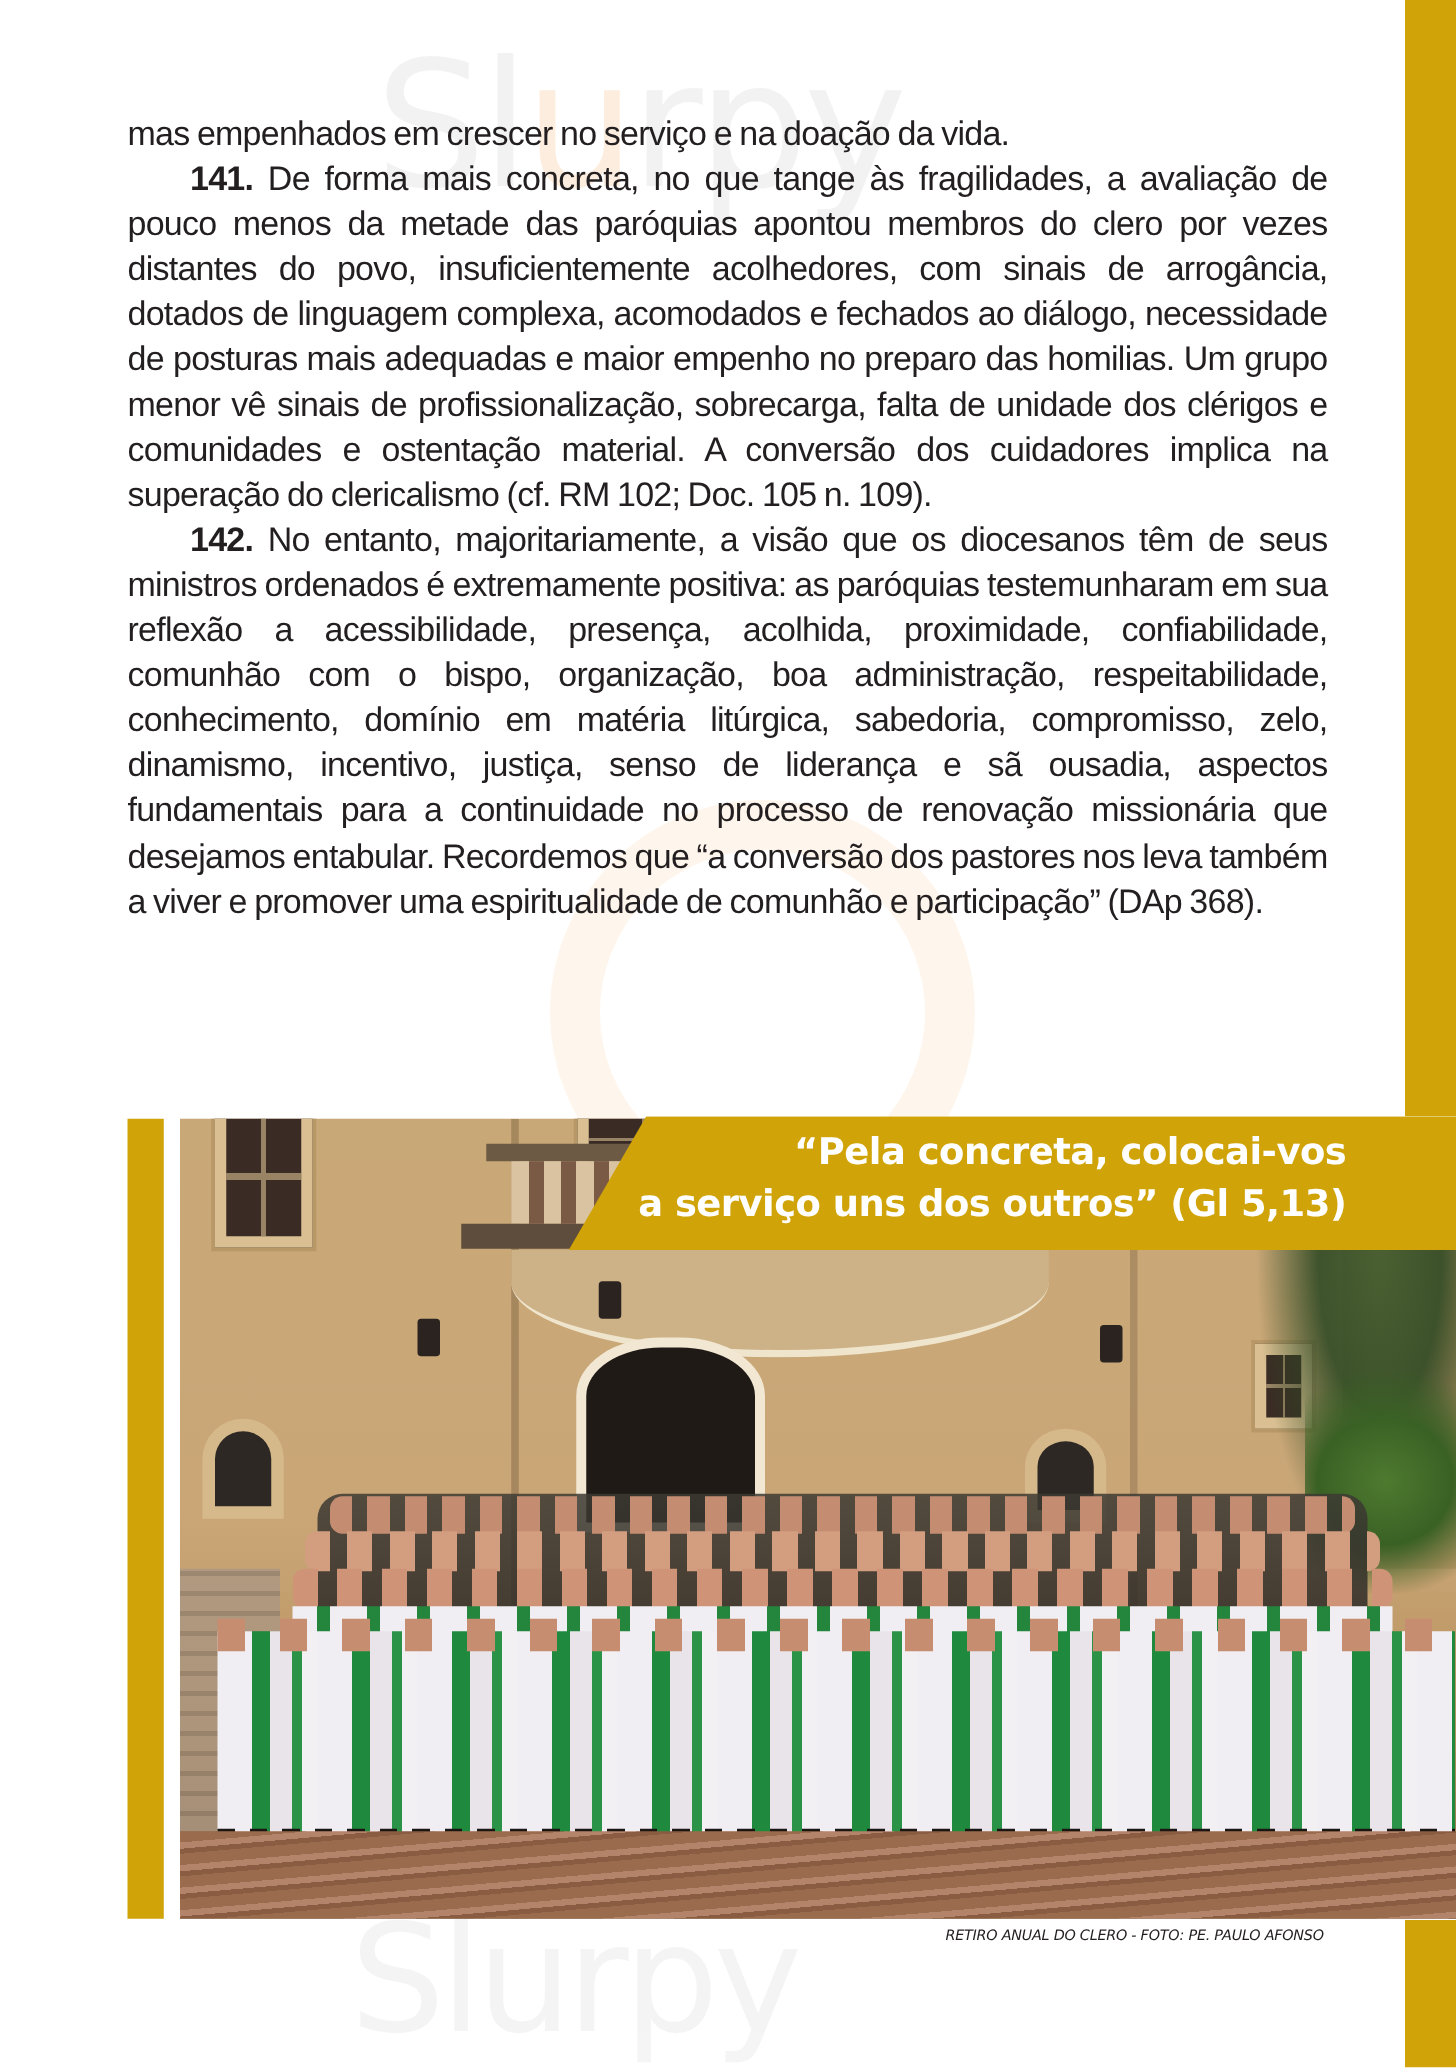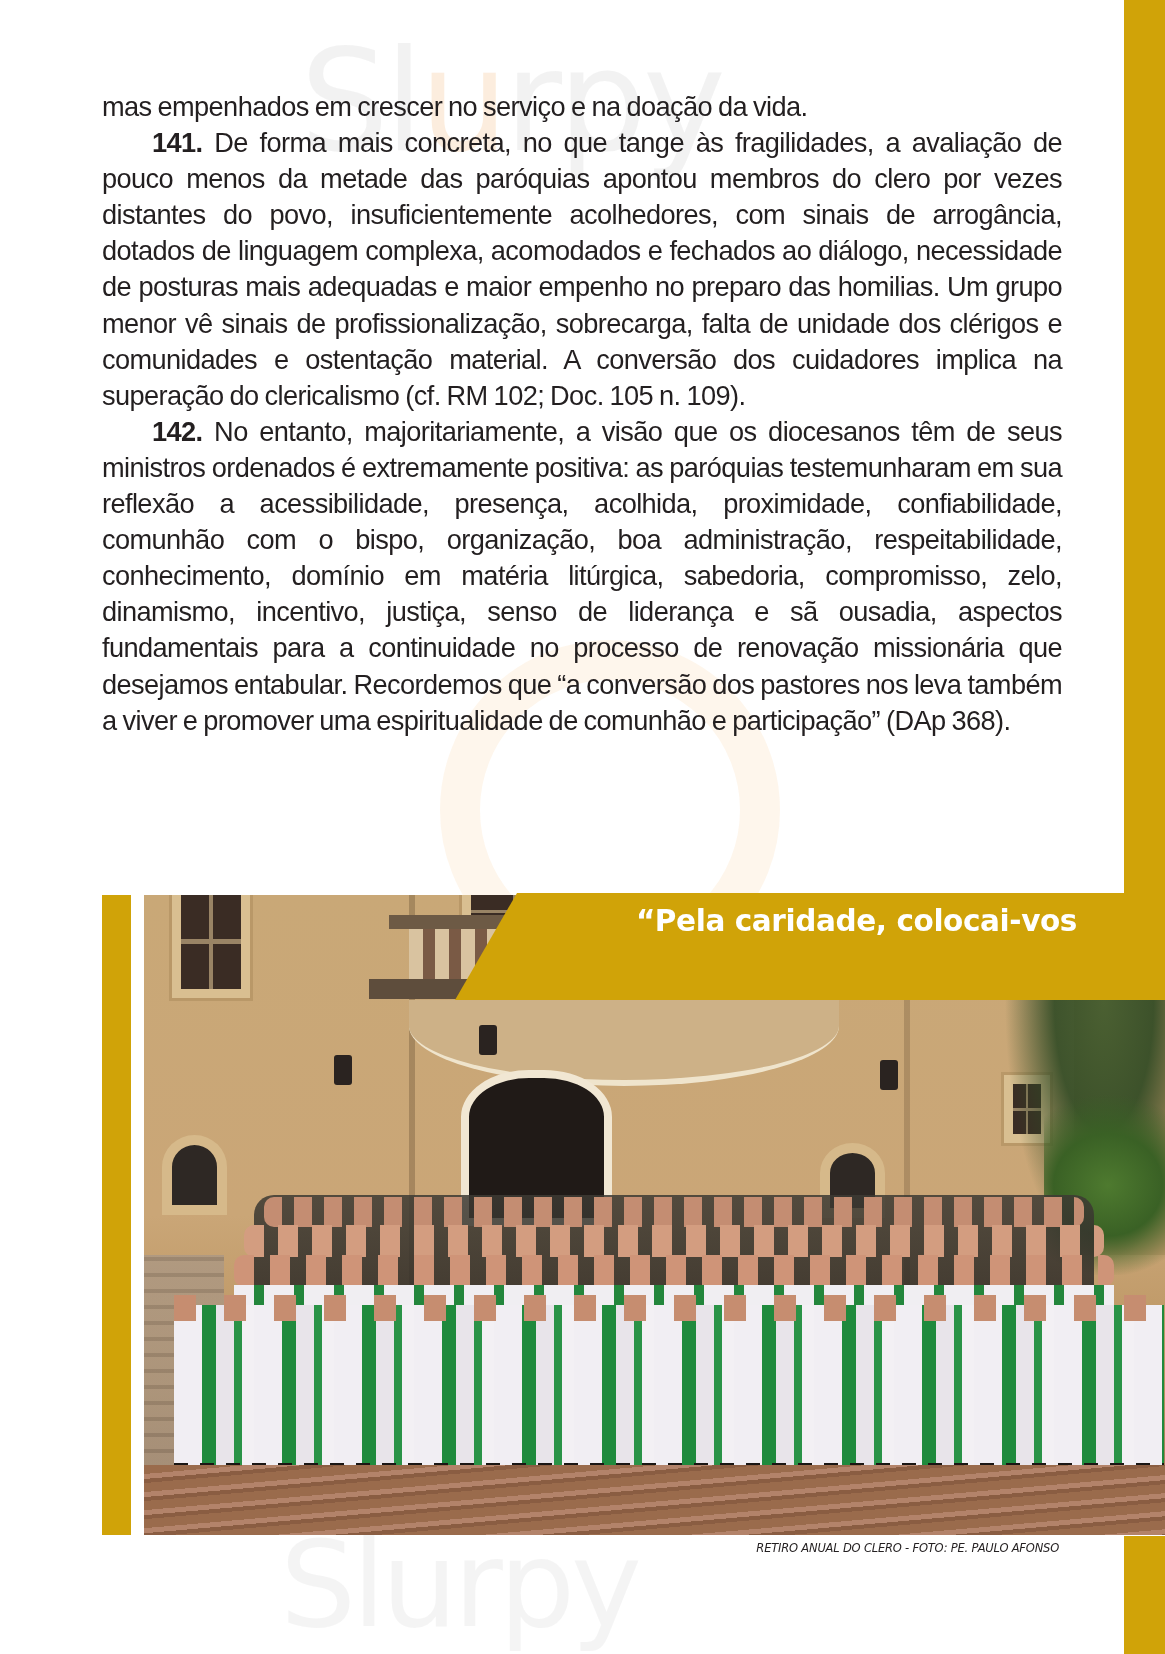--- a/index.html
+++ b/index.html
@@ -147,17 +147,18 @@
 
     <div style="position:absolute;left:0;top:110px;width:990px;height:170px;background:repeating-linear-gradient(90deg,#f1eef3 0 28px,#1f8a3d 28px 42px,#e8e4ea 42px 60px,#2a9347 60px 68px,#f3f0f4 68px 80px)"></div>
     <div style="position:absolute;left:0;top:100px;width:990px;height:26px;background:repeating-linear-gradient(90deg,#c68d70 0 22px,transparent 22px 50px)"></div>
     <div style="position:absolute;left:0;top:268px;width:990px;height:14px;background:repeating-linear-gradient(90deg,#1a1614 0 14px,transparent 14px 26px)"></div>
   </div>
   <div class="ground"></div>
 </div>
 
 <div class="banner"></div>
 <div class="banner-text">
-  <div>“Pela caridade, colocai-vos</div>
+  <div>“Pela concreta, colocai-vos</div>
+  <div>a serviço uns dos outros” (Gl 5,13)</div>
 </div>
 
 <div class="caption">RETIRO ANUAL DO CLERO - FOTO: PE. PAULO AFONSO</div>
 <div class="page-number">49</div>
 
 </body></html>

